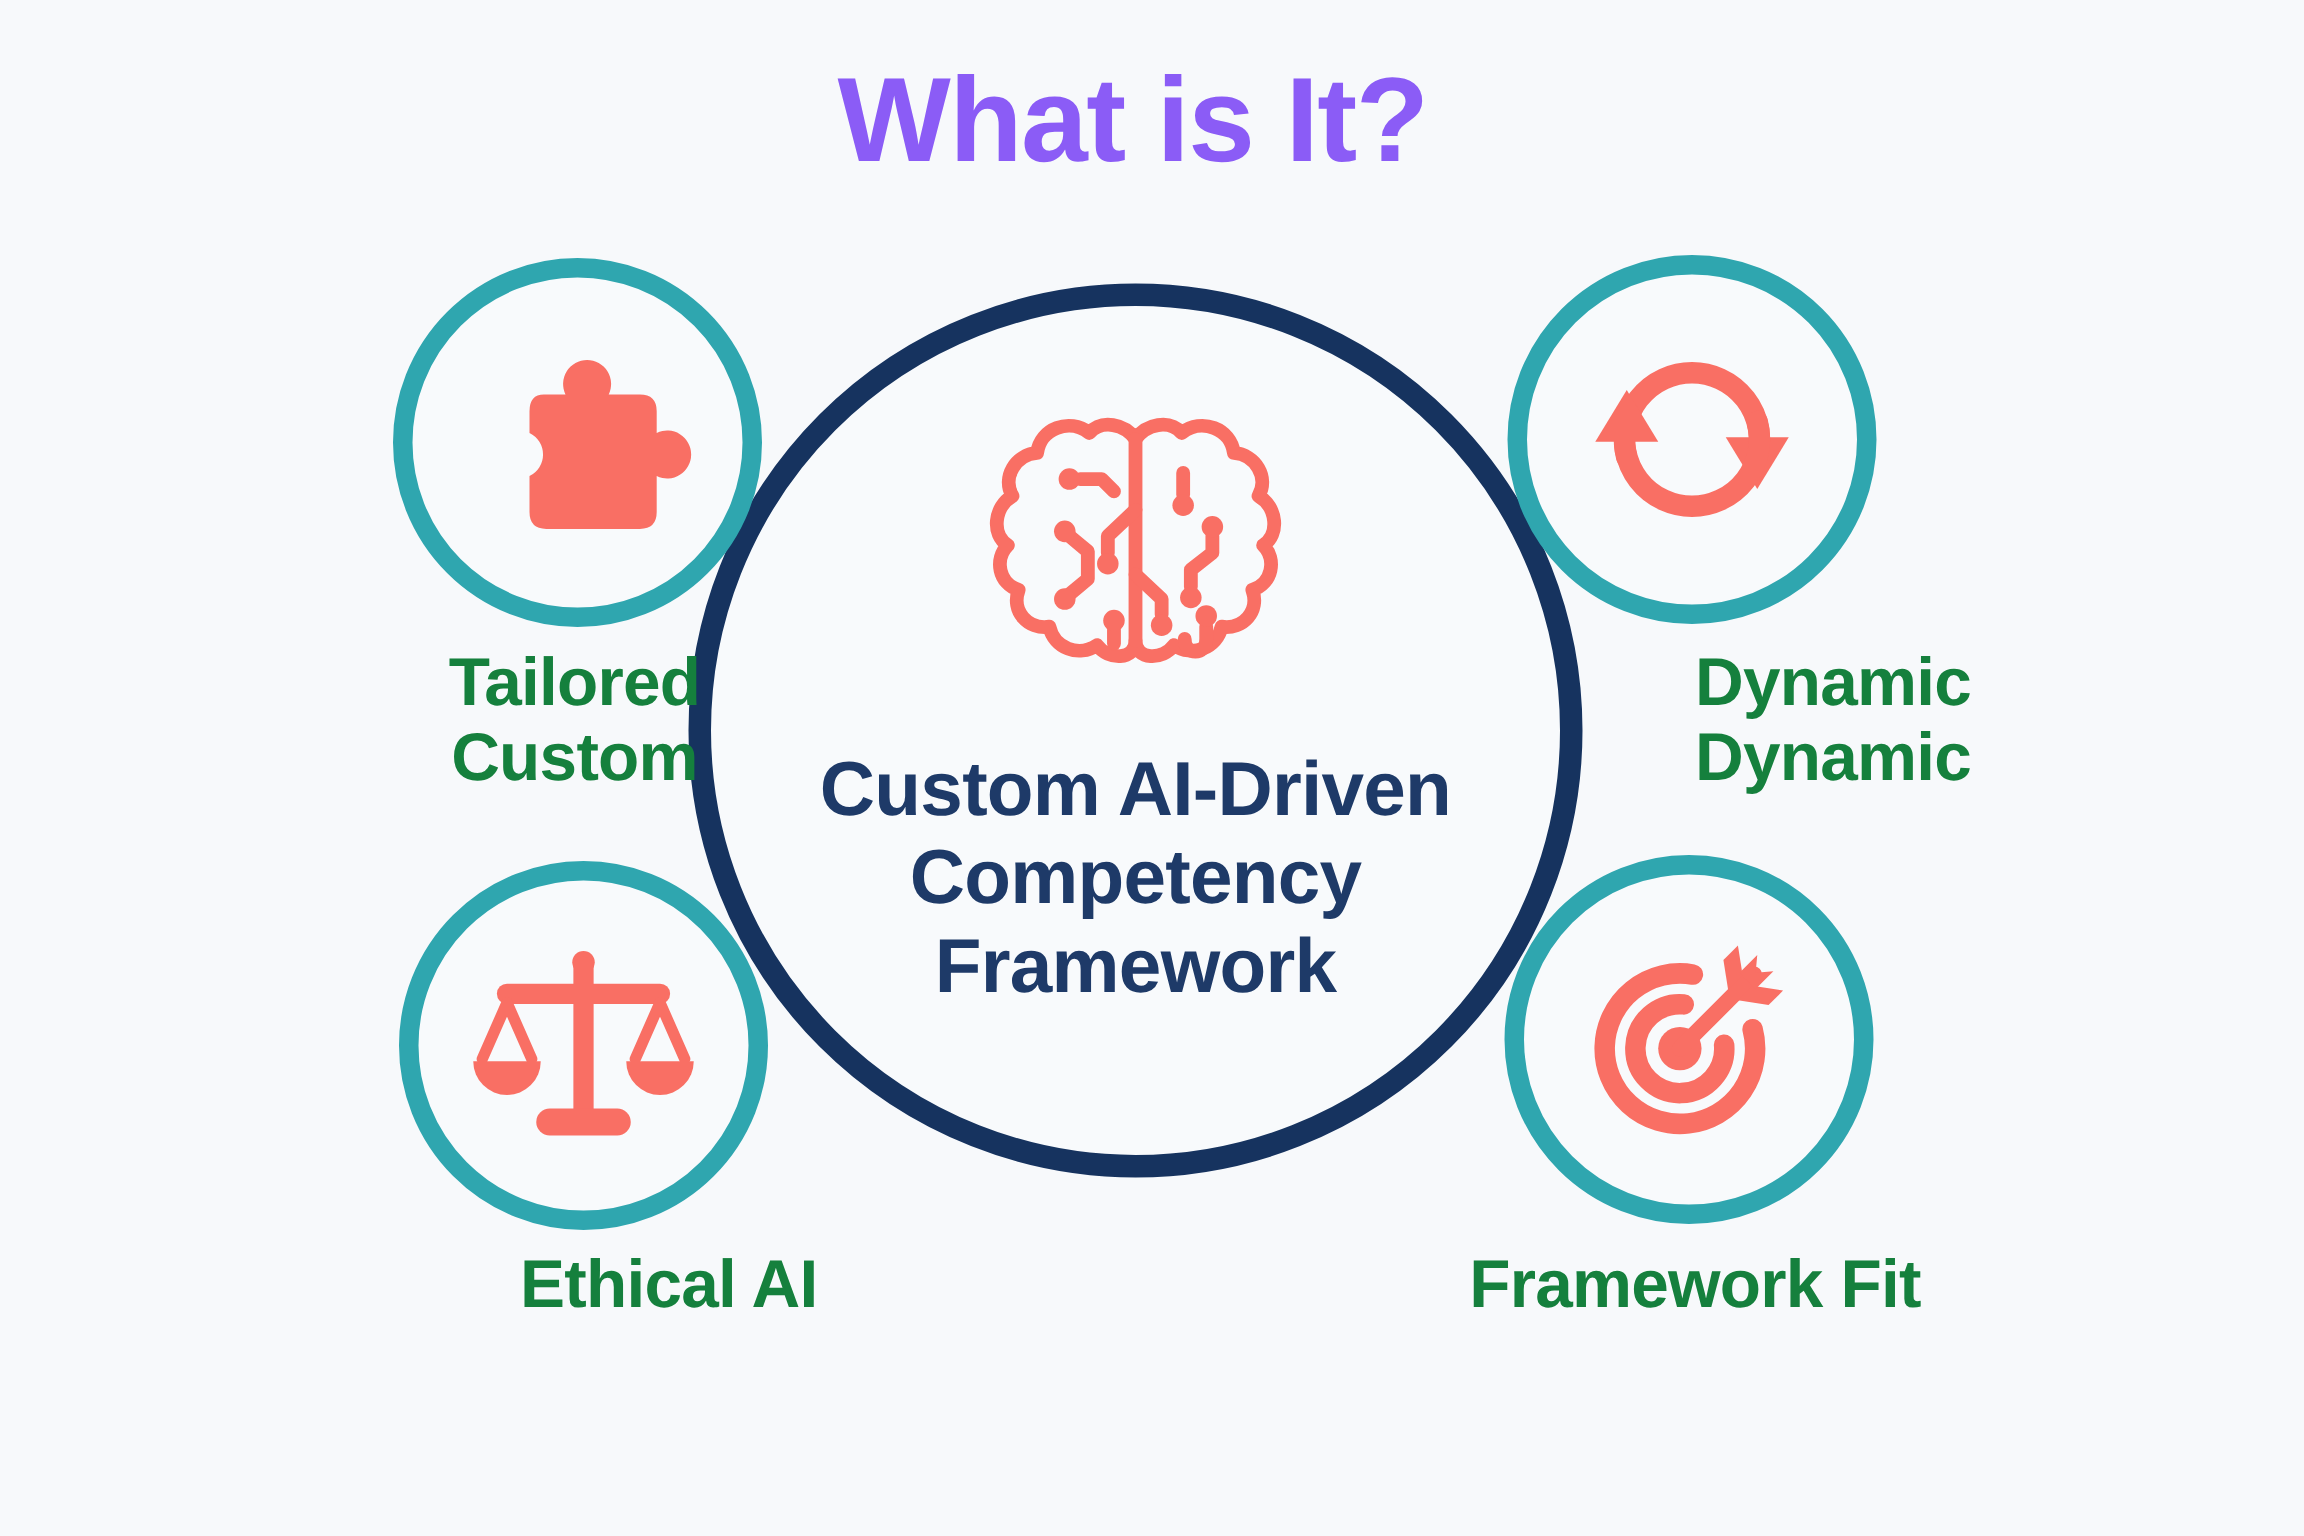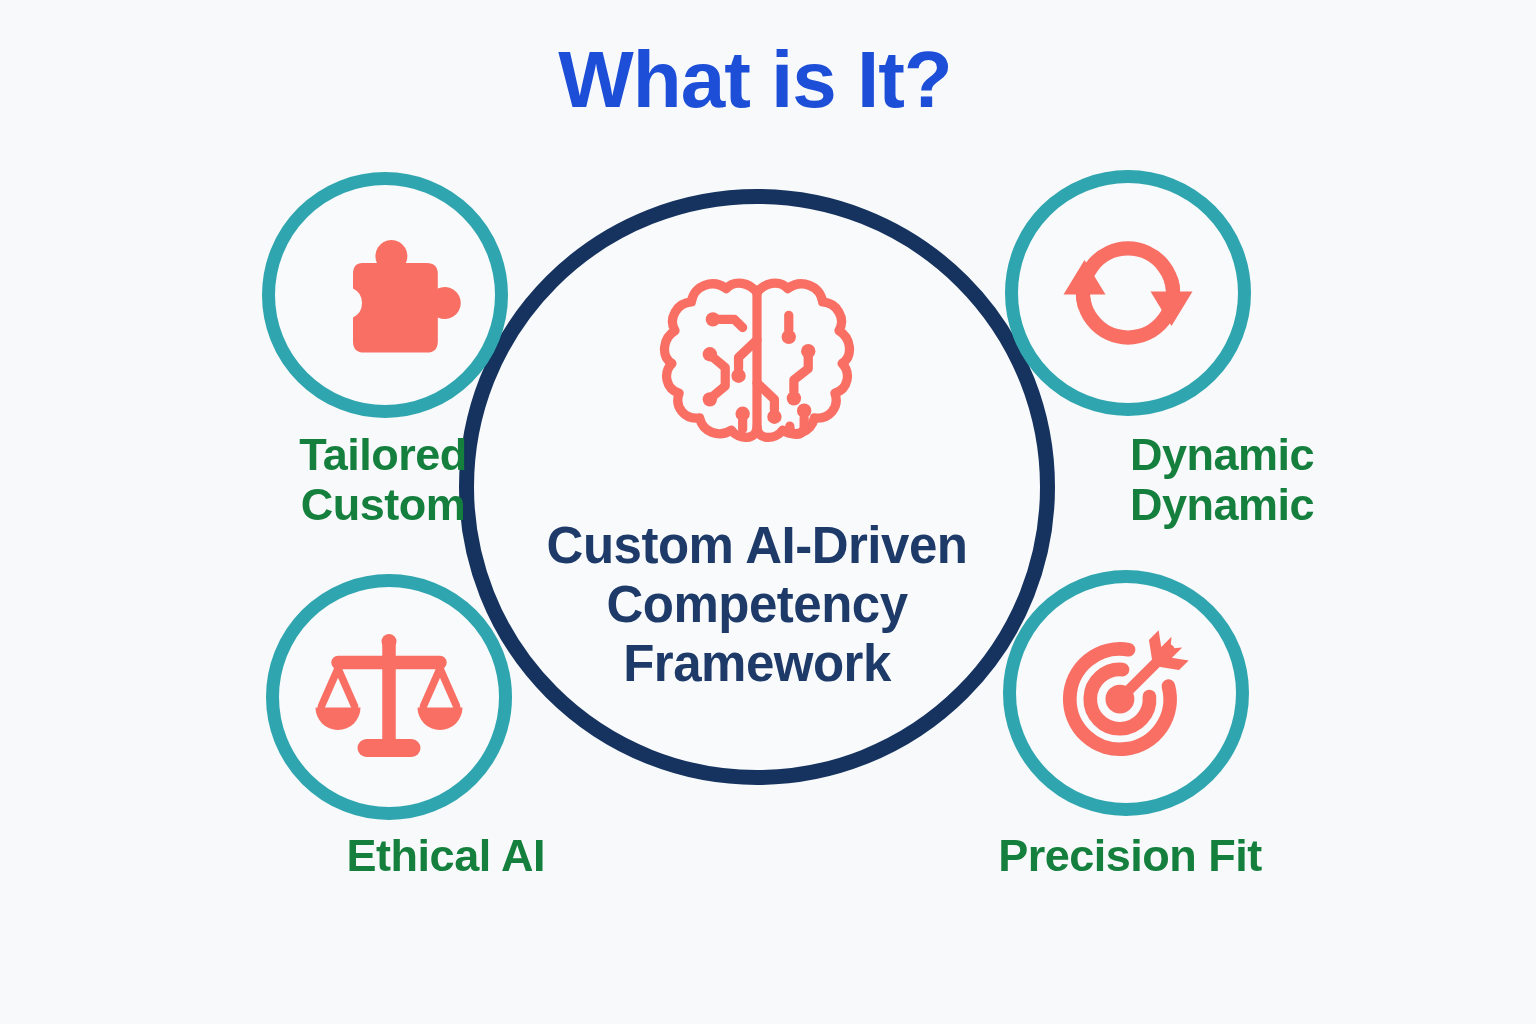--- a/index.html
+++ b/index.html
@@ -18,21 +18,21 @@
   }
   .title {
     position: absolute;
     left: 0;
     top: 34px;
     width: 1510px;
     text-align: center;
     font-size: 80px;
     font-weight: 800;
     letter-spacing: -1px;
-    color: #1d4ed8;
+    color: #8b5cf6;
     margin: 0;
   }
   .center-ring {
     position: absolute;
     left: 459px;
     top: 189px;
     width: 596px;
     height: 596px;
     border: 15px solid #16335f;
     border-radius: 50%;
@@ -42,21 +42,21 @@
   .brain-wrap {
     position: absolute;
     left: 652px;
     top: 262px;
     width: 210px;
     height: 205px;
   }
   .center-text {
     position: absolute;
     left: 477px;
-    top: 516px;
+    top: 496px;
     width: 560px;
     text-align: center;
     color: #1e3a68;
     font-size: 51px;
     font-weight: 800;
     line-height: 1.16;
     letter-spacing: -0.5px;
   }
   .ring {
     position: absolute;
@@ -192,16 +192,16 @@
       <circle cx="46" cy="54" r="9.5" fill="#F96F64" stroke="none"></circle>
       <g transform="rotate(-45 46 54)">
         <path d="M 46 54 L 92 54" stroke-width="7"></path>
         <polygon points="79,51 87,40 96,40 88,51" fill="#F96F64" stroke="none"></polygon>
         <polygon points="79,57 87,68 96,68 88,57" fill="#F96F64" stroke="none"></polygon>
         <polygon points="88,49 99,49 93,54 99,59 88,59" fill="#F96F64" stroke="none"></polygon>
       </g>
     </svg>
   </div>
   <div class="feature-label label-br">
-    <span>Precision Fit</span>
+    <span>Framework Fit</span>
   </div>
 
 </div>
 
 </body></html>

